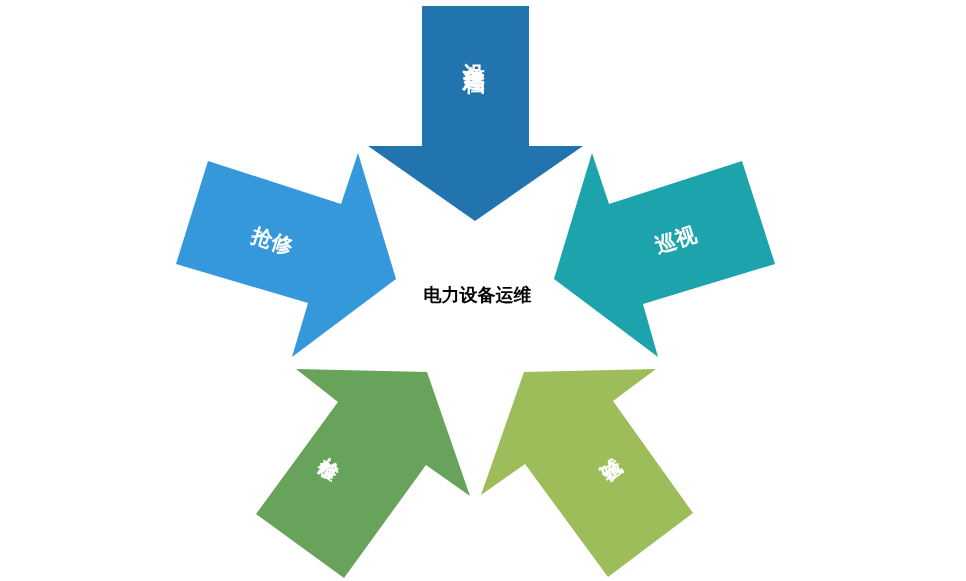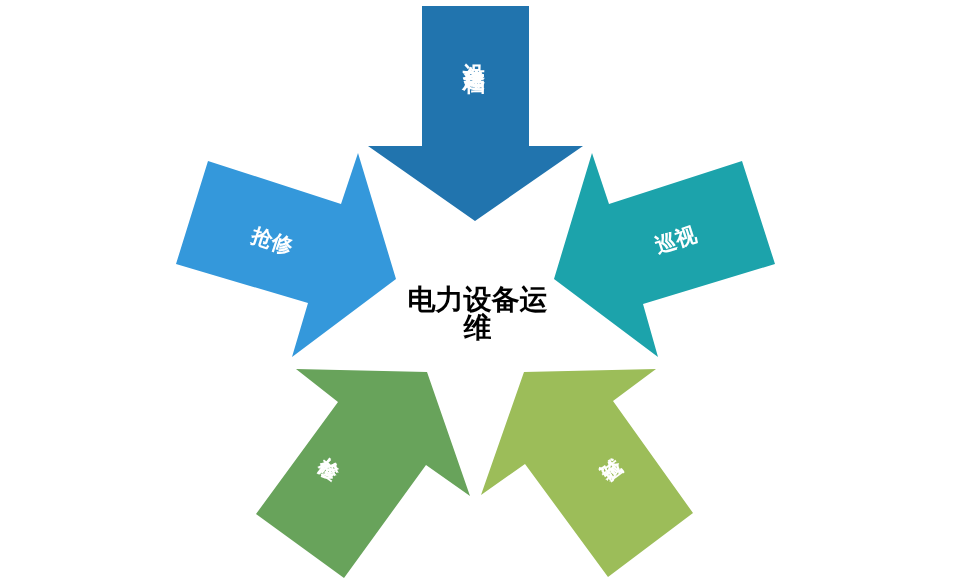--- a/index.html
+++ b/index.html
@@ -3,21 +3,21 @@
   <meta charset="utf-8">
   <style>
     html, body { margin: 0; padding: 0; background: #ffffff; }
     body { width: 966px; height: 581px; position: relative; overflow: hidden;
            font-family: "DejaVu Sans", "Liberation Sans", sans-serif; }
     svg.diagram { position: absolute; left: 0; top: 0; width: 966px; height: 581px; }
     .label { position: absolute; color: #ffffff; font-weight: bold; font-size: 21px;
              line-height: 1; white-space: nowrap; transform-origin: center center; }
     .vertical { writing-mode: vertical-rl; text-orientation: upright; letter-spacing: 3px; }
     .center-title { position: absolute; left: 395px; top: 286px; width: 165px; text-align: center;
-                    font-weight: bold; font-size: 28px; color: #000000; line-height: 1; }
+                    font-weight: bold; font-size: 18px; color: #000000; line-height: 1; }
   </style>
 </head>
 <body>
 
 <svg class="diagram" viewBox="0 0 966 581" xmlns="http://www.w3.org/2000/svg">
   <polygon points="422,6 529,6 529,146 583,146 475,221 368,146 422,146" fill="#2174AE"></polygon>
   <polygon points="208,161 341,204 358,153 396,279 292,357 308,303 176,264" fill="#3498DB"></polygon>
   <polygon points="742,161 609,204 592,153 554,279 658,357 643,304 775,264" fill="#1CA3AB"></polygon>
   <polygon points="256,514 338,402 296,369 427,372 470,496 426,465 344,578" fill="#68A35B"></polygon>
   <polygon points="693,513 613,401 656,369 524,372 481,495 525,464 608,577" fill="#9CBD59"></polygon>

